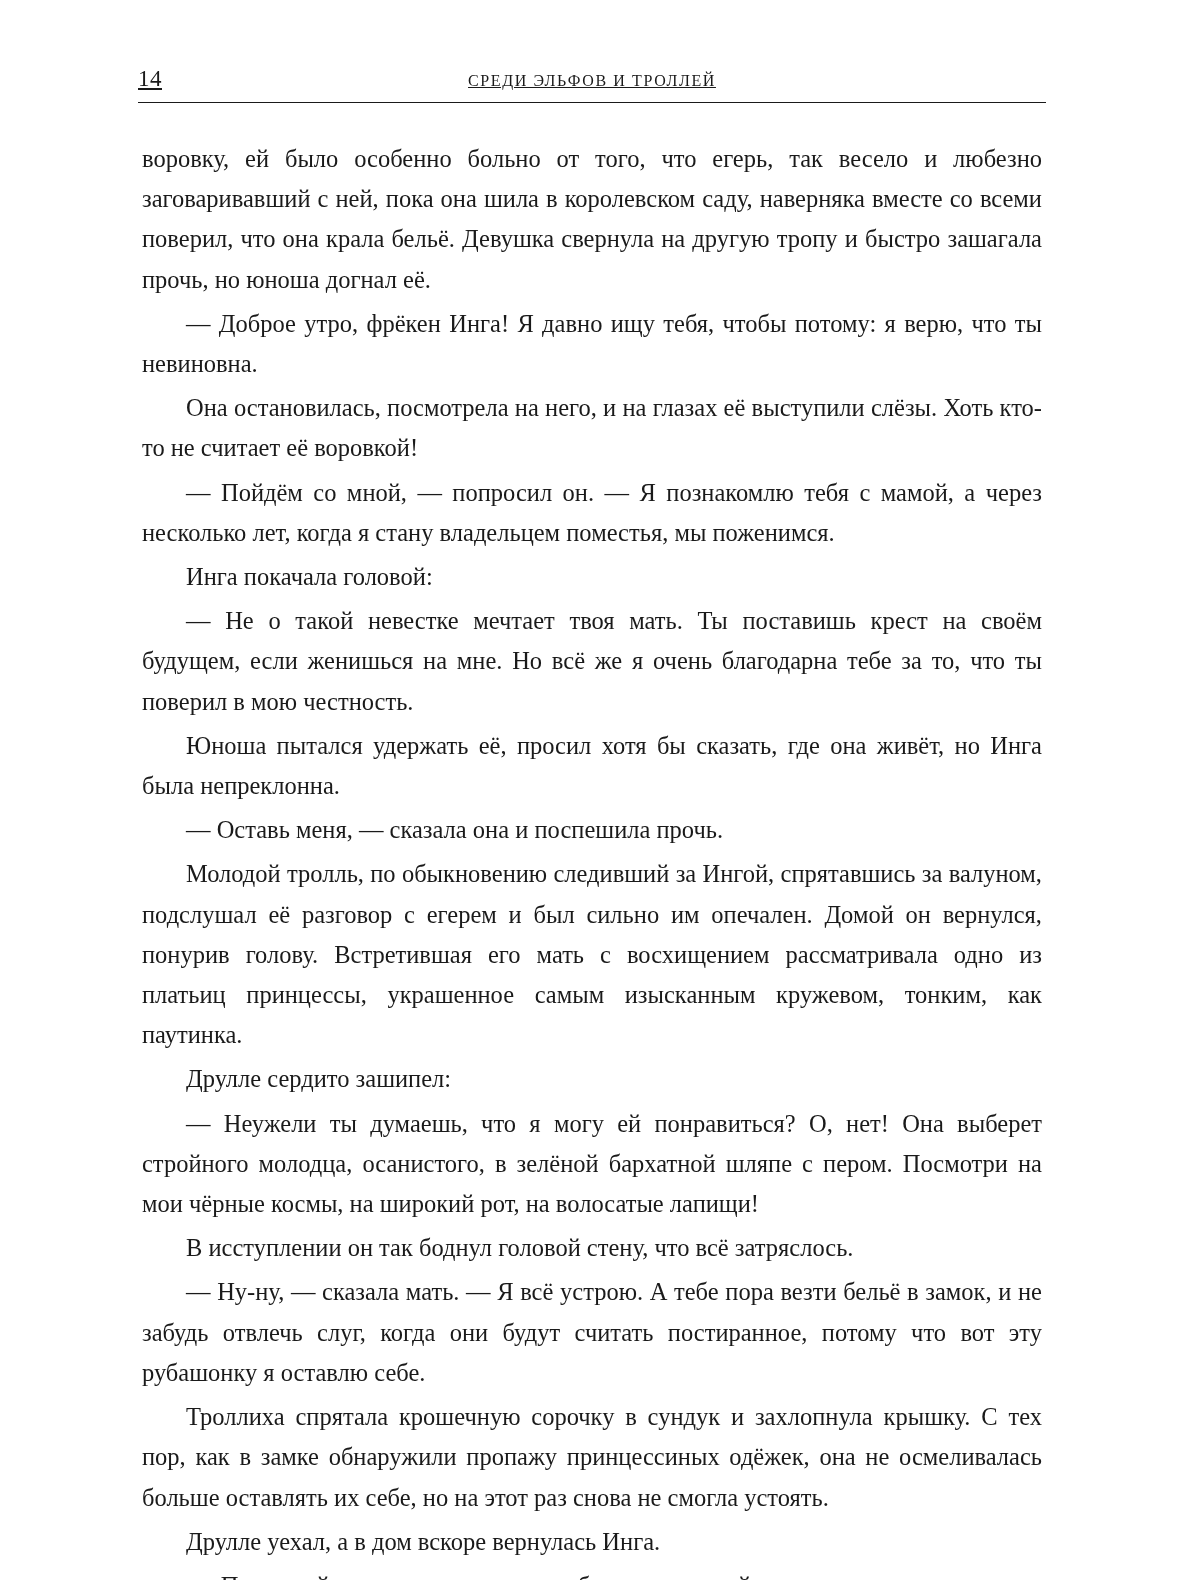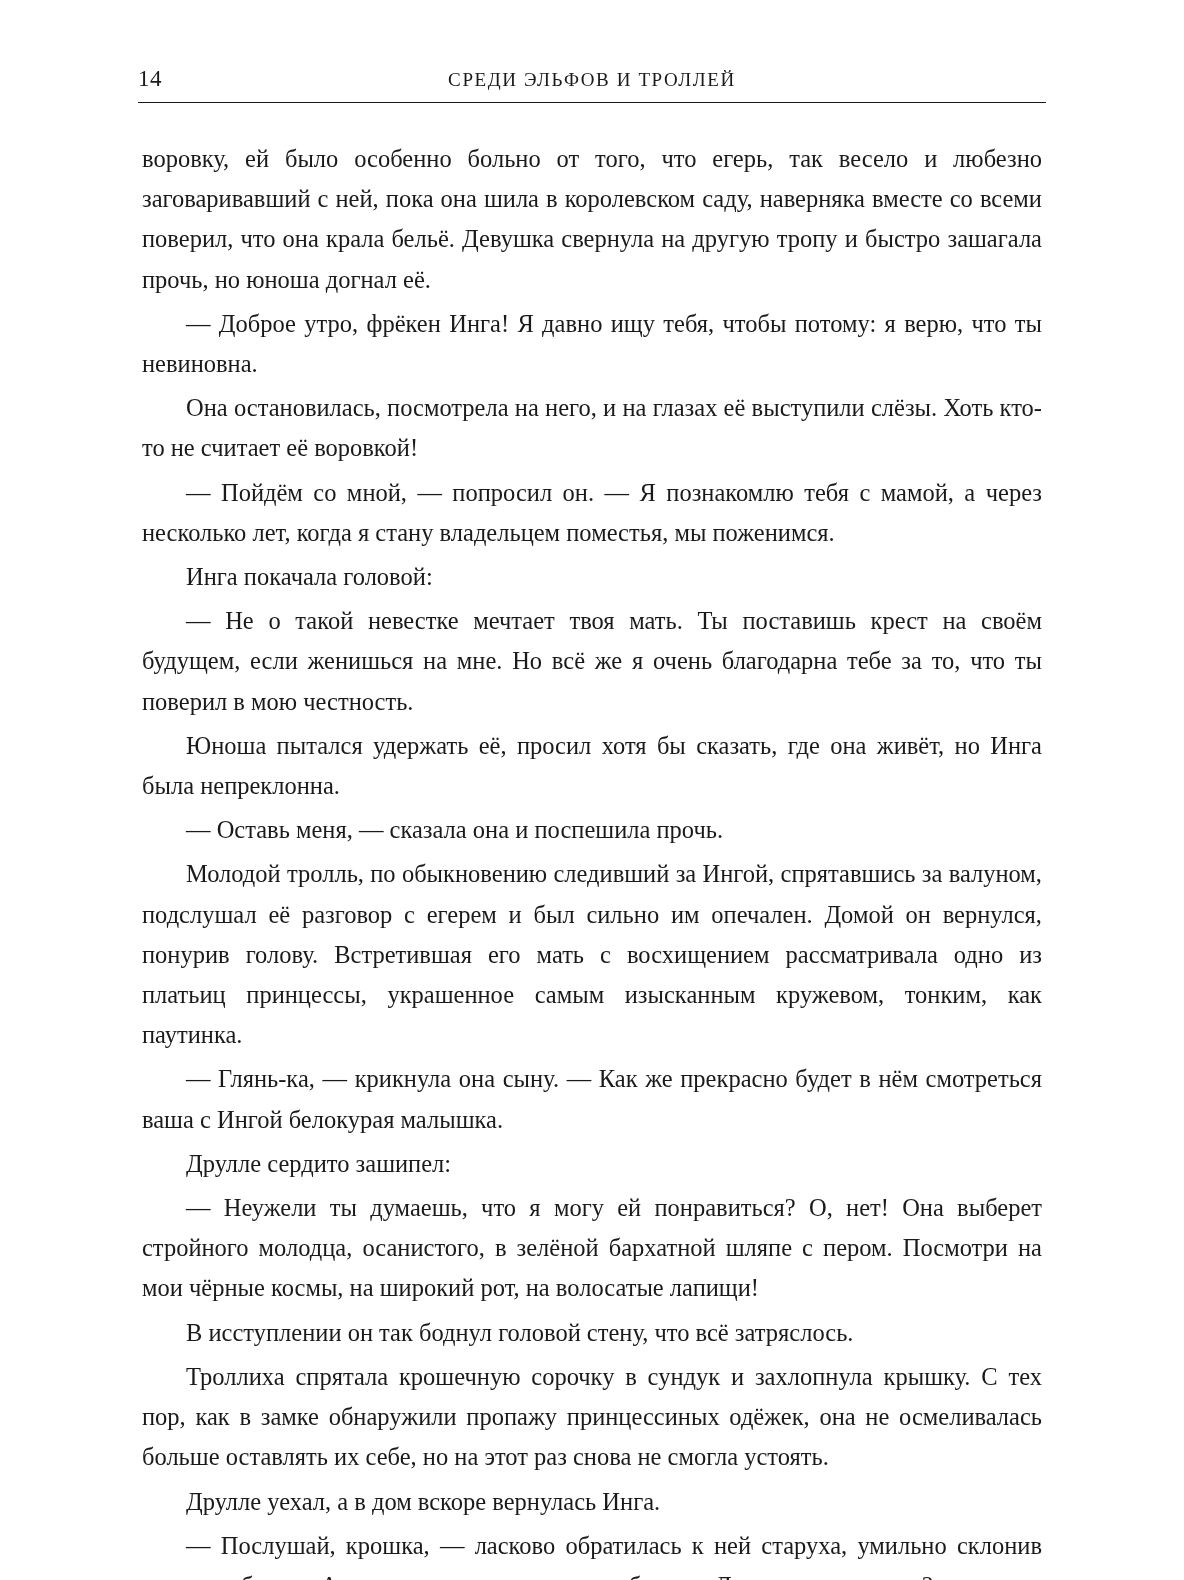--- a/index.html
+++ b/index.html
@@ -23,32 +23,33 @@
     left: 138px;
     top: 66px;
     width: 908px;
   }
   .header {
     display: flex;
     align-items: baseline;
     justify-content: center;
     position: relative;
     height: 34px;
+    text-decoration: underline;
   }
   .folio {
     font-size: 23px;
     letter-spacing: 0.5px;
     color: #1a1a1a;
     width: 60px;
     flex: 0 0 auto;
   }
   .running-title {
     flex: 1 1 auto;
     text-align: center;
-    font-size: 19px;
+    font-size: 16px;
     letter-spacing: 1.6px;
     text-transform: uppercase;
     color: #1a1a1a;
     padding-right: 60px;
   }
   .rule {
     border-top: 1.6px solid #1a1a1a;
     margin-top: 2px;
     width: 100%;
   }
@@ -83,24 +84,24 @@
     <div class="body-text">
       <p class="noindent">воровку, ей было особенно больно от того, что егерь, так весело и любезно заговаривавший с ней, пока она шила в королевском саду, наверняка вместе со всеми поверил, что она крала бельё. Девушка свернула на другую тропу и быстро зашагала прочь, но юноша догнал её.</p>
       <p>— Доброе утро, фрёкен Инга! Я давно ищу тебя, чтобы потому: я верю, что ты невиновна.</p>
       <p>Она остановилась, посмотрела на него, и на глазах её выступили слёзы. Хоть кто-то не считает её воровкой!</p>
       <p>— Пойдём со мной, — попросил он. — Я познакомлю тебя с мамой, а через несколько лет, когда я стану владельцем поместья, мы поженимся.</p>
       <p>Инга покачала головой:</p>
       <p>— Не о такой невестке мечтает твоя мать. Ты поставишь крест на своём будущем, если женишься на мне. Но всё же я очень благодарна тебе за то, что ты поверил в мою честность.</p>
       <p>Юноша пытался удержать её, просил хотя бы сказать, где она живёт, но Инга была непреклонна.</p>
       <p>— Оставь меня, — сказала она и поспешила прочь.</p>
       <p>Молодой тролль, по обыкновению следивший за Ингой, спрятавшись за валуном, подслушал её разговор с егерем и был сильно им опечален. Домой он вернулся, понурив голову. Встретившая его мать с восхищением рассматривала одно из платьиц принцессы, украшенное самым изысканным кружевом, тонким, как паутинка.</p>
-      <p>— Глянь-ка, — крикнула она сыну. — Как же прекрасно будет в нём смотреться ваша с Ингой белокурая малышка.</p>
       <p>Друлле сердито зашипел:</p>
       <p>— Неужели ты думаешь, что я могу ей понравиться? О, нет! Она выберет стройного молодца, осанистого, в зелёной бархатной шляпе с пером. Посмотри на мои чёрные космы, на широкий рот, на волосатые лапищи!</p>
       <p>В исступлении он так боднул головой стену, что всё затряслось.</p>
+      <p>— Ну-ну, — сказала мать. — Я всё устрою. А тебе пора везти бельё в замок, и не забудь отвлечь слуг, когда они будут считать постиранное, потому что вот эту рубашонку я оставлю себе.</p>
       <p>Троллиха спрятала крошечную сорочку в сундук и захлопнула крышку. С тех пор, как в замке обнаружили пропажу принцессиных одёжек, она не осмеливалась больше оставлять их себе, но на этот раз снова не смогла устоять.</p>
       <p>Друлле уехал, а в дом вскоре вернулась Инга.</p>
       <p>— Послушай, крошка, — ласково обратилась к ней старуха, умильно склонив голову набок. — А как ты смотришь на то, чтобы вы с Друлле поженились?</p>
 
     </div>
 
   </div>
 </div>
 
 </body></html>

